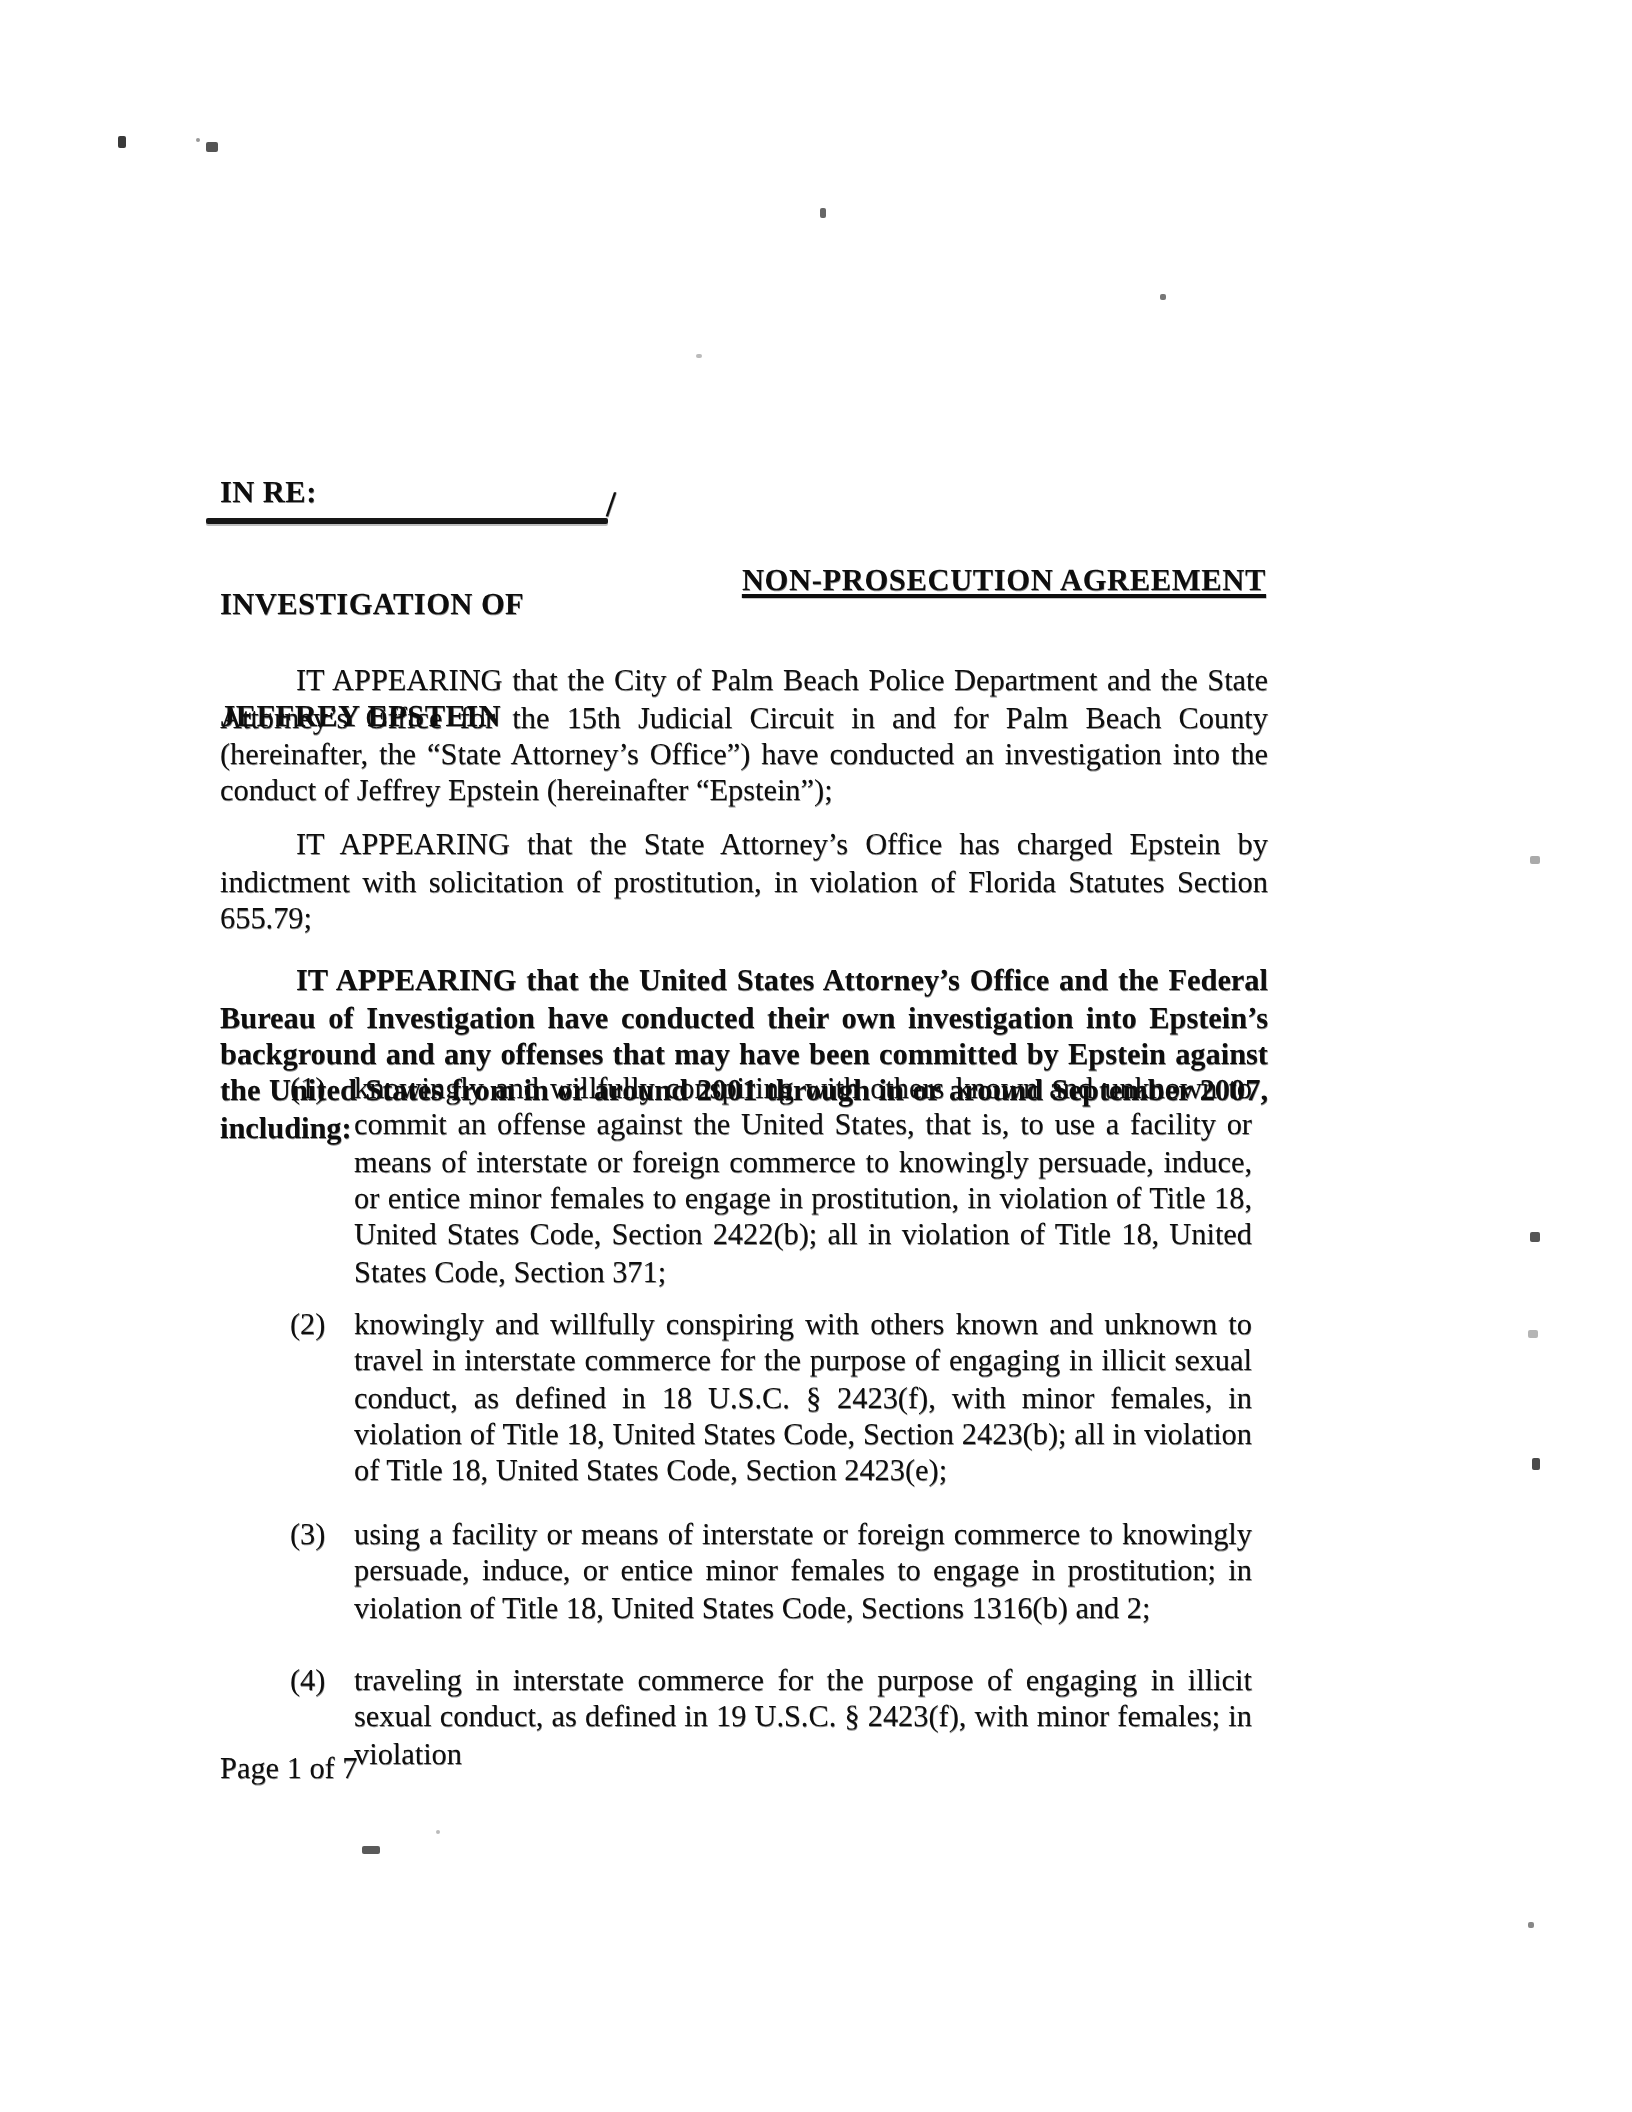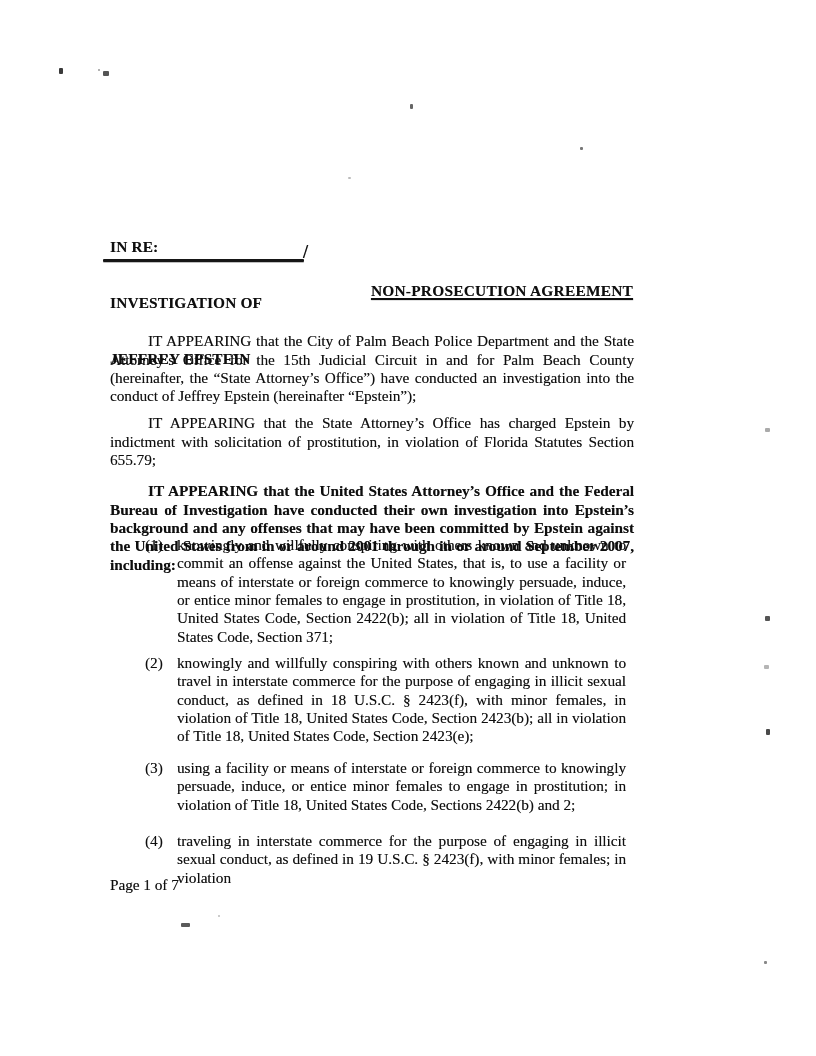--- a/index.html
+++ b/index.html
@@ -167,21 +167,21 @@
   <div class="list-item item-1">
     <span class="item-number ink">(1)</span>
     <div class="item-text ink">knowingly and willfully conspiring with others known and unknown to commit an offense against the United States, that is, to use a facility or means of interstate or foreign commerce to knowingly persuade, induce, or entice minor females to engage in prostitution, in violation of Title 18, United States Code, Section 2422(b); all in violation of Title 18, United States Code, Section 371;</div>
   </div>
   <div class="list-item item-2">
     <span class="item-number ink">(2)</span>
     <div class="item-text ink">knowingly and willfully conspiring with others known and unknown to travel in interstate commerce for the purpose of engaging in illicit sexual conduct, as defined in 18 U.S.C. § 2423(f), with minor females, in violation of Title 18, United States Code, Section 2423(b); all in violation of Title 18, United States Code, Section 2423(e);</div>
   </div>
   <div class="list-item item-3">
     <span class="item-number ink">(3)</span>
-    <div class="item-text ink">using a facility or means of interstate or foreign commerce to knowingly persuade, induce, or entice minor females to engage in prostitution; in violation of Title 18, United States Code, Sections 2422(b) and 2;</div>
+    <div class="item-text ink">using a facility or means of interstate or foreign commerce to knowingly persuade, induce, or entice minor females to engage in prostitution; in violation of Title 18, United States Code, Sections 1316(b) and 2;</div>
   </div>
   <div class="list-item item-4">
     <span class="item-number ink">(4)</span>
     <div class="item-text ink">traveling in interstate commerce for the purpose of engaging in illicit sexual conduct, as defined in 19 U.S.C. § 2423(f), with minor females; in violation</div>
   </div>
 
   <div class="footer ink">Page 1 of 7</div>
 
 </div>
 

